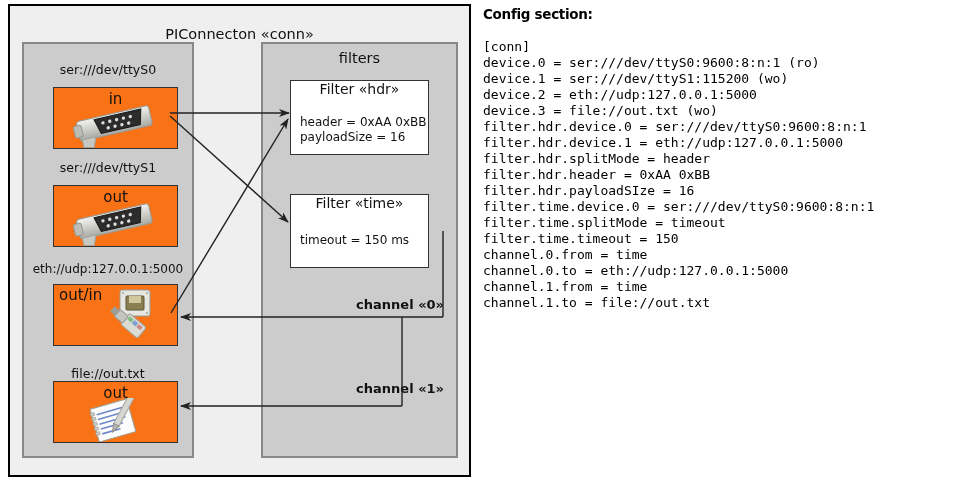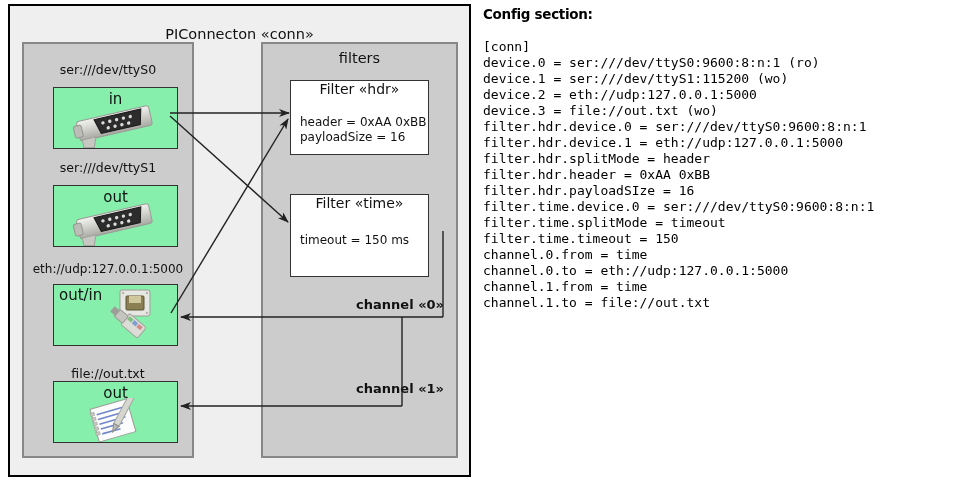--- a/index.html
+++ b/index.html
@@ -13,21 +13,21 @@
                  font-size:14.5px;color:#111;}
 
   .group{position:absolute;background:#cccccc;border:2px solid #888;
          box-sizing:border-box;}
   .group-title{position:absolute;left:0;top:6px;width:100%;text-align:center;
                font-size:14.5px;color:#111;}
 
   
   .dev-label{position:absolute;text-align:center;font-size:12.5px;color:#111;
              white-space:nowrap;}
-  .dev-box{position:absolute;background:#86efac;border:1.5px solid #333;
+  .dev-box{position:absolute;background:#f97316;border:1.5px solid #333;
            box-sizing:border-box;}
   .dev-dir{position:absolute;width:100%;text-align:center;top:2px;
            font-size:15px;color:#111;}
   .dev-icon{position:absolute;}
 
   
   .filter-box{position:absolute;background:#fff;border:1.5px solid #333;
               box-sizing:border-box;}
   .filter-title{position:absolute;left:0;top:0;width:100%;text-align:center;
                 font-size:14px;color:#111;}
@@ -174,21 +174,21 @@
   <div class="group" style="left:251px;top:36px;width:197px;height:416px;">
     <div class="group-title">filters</div>
   </div>
 
   <div class="filter-box" style="left:280px;top:74px;width:139px;height:75px;">
     <div class="filter-title">Filter «hdr»</div>
     <div class="filter-prop" style="top:34px;">header = 0xAA 0xBB</div>
     <div class="filter-prop" style="top:49px;">payloadSize = 16</div>
   </div>
 
-  <div class="filter-box" style="left:280px;top:188px;width:139px;height:83px;">
+  <div class="filter-box" style="left:280px;top:188px;width:139px;height:74px;">
     <div class="filter-title">Filter «time»</div>
     <div class="filter-prop" style="top:38px;">timeout = 150 ms</div>
   </div>
 
   <div class="chan-label" style="left:230px;top:291px;width:204px;">channel «0»</div>
   <div class="chan-label" style="left:230px;top:375px;width:204px;">channel «1»</div>
 
   <svg id="edges" viewBox="0 0 463 473">
     <defs>
       <marker id="ah" markerWidth="11" markerHeight="8" refX="10" refY="4" orient="auto" markerUnits="userSpaceOnUse">

